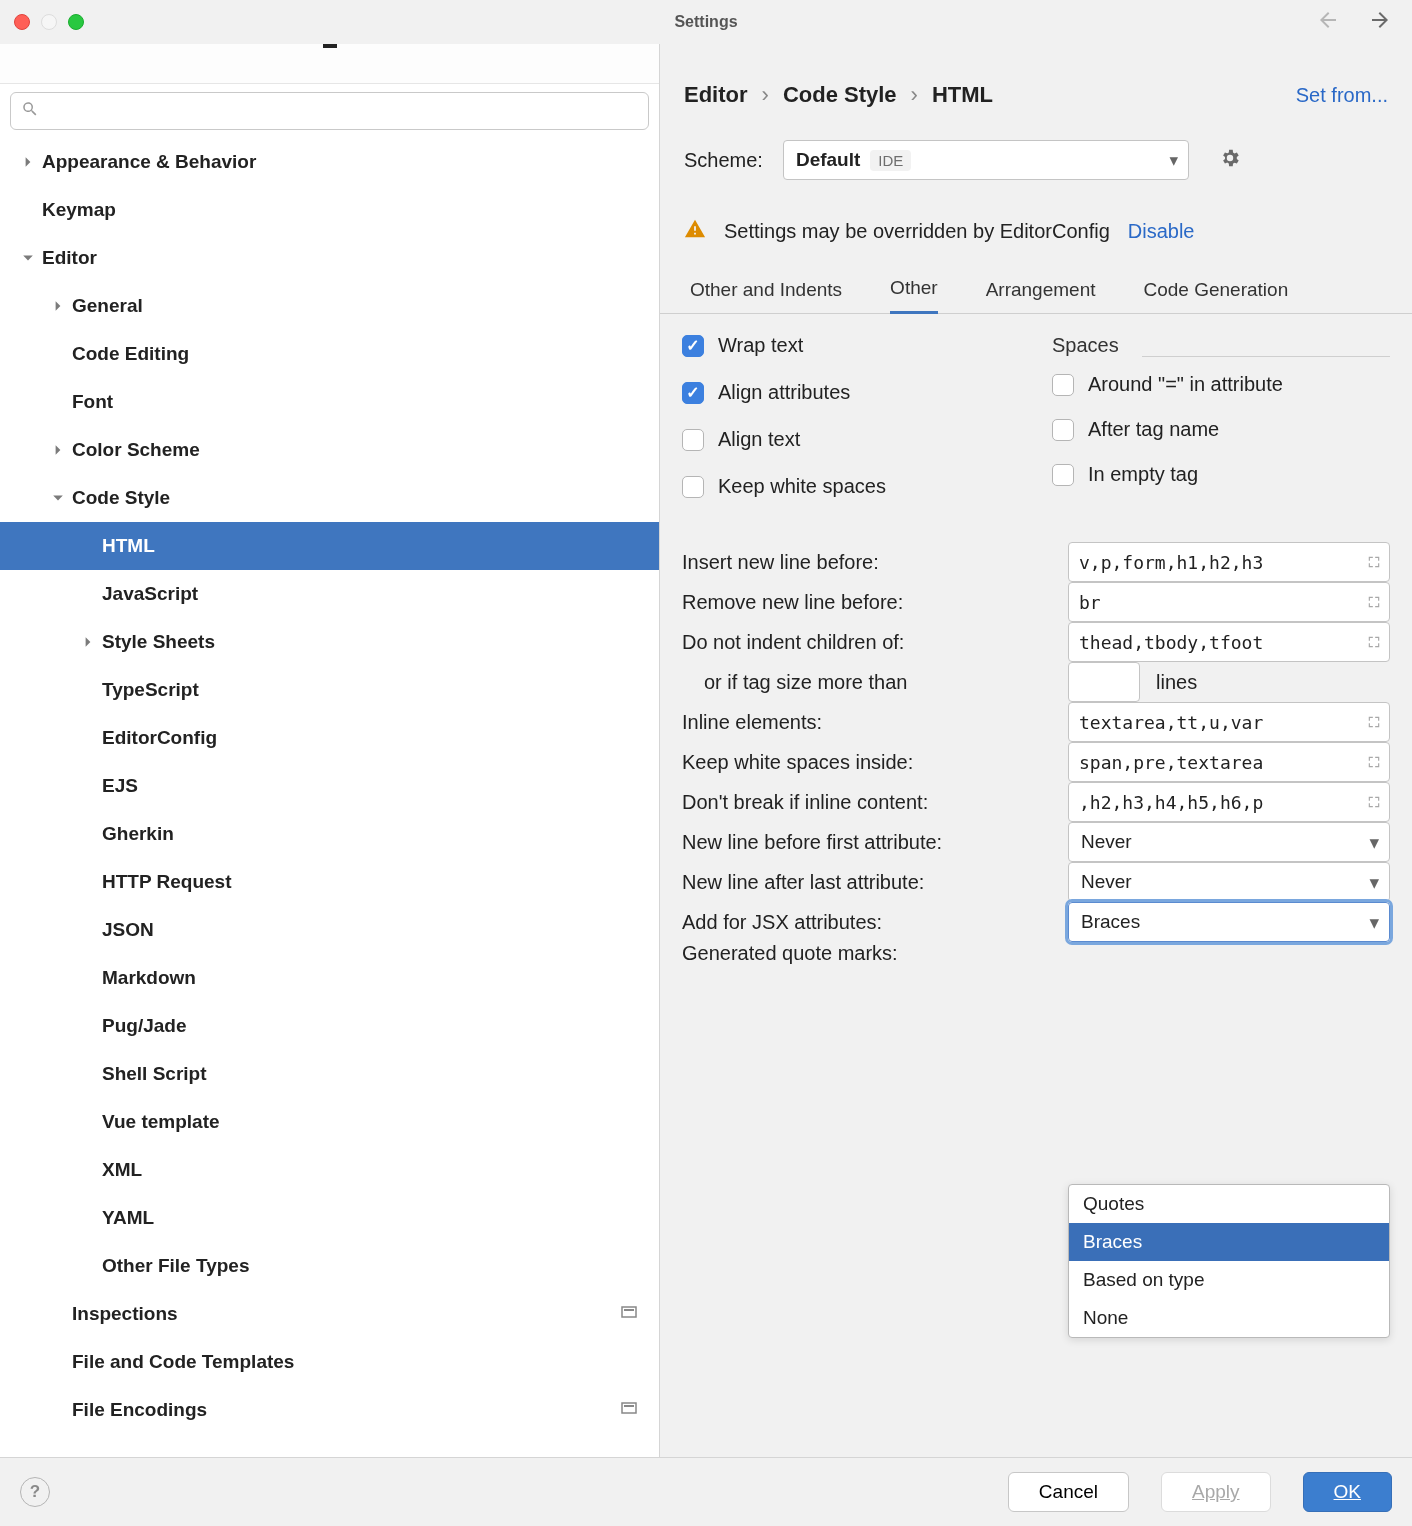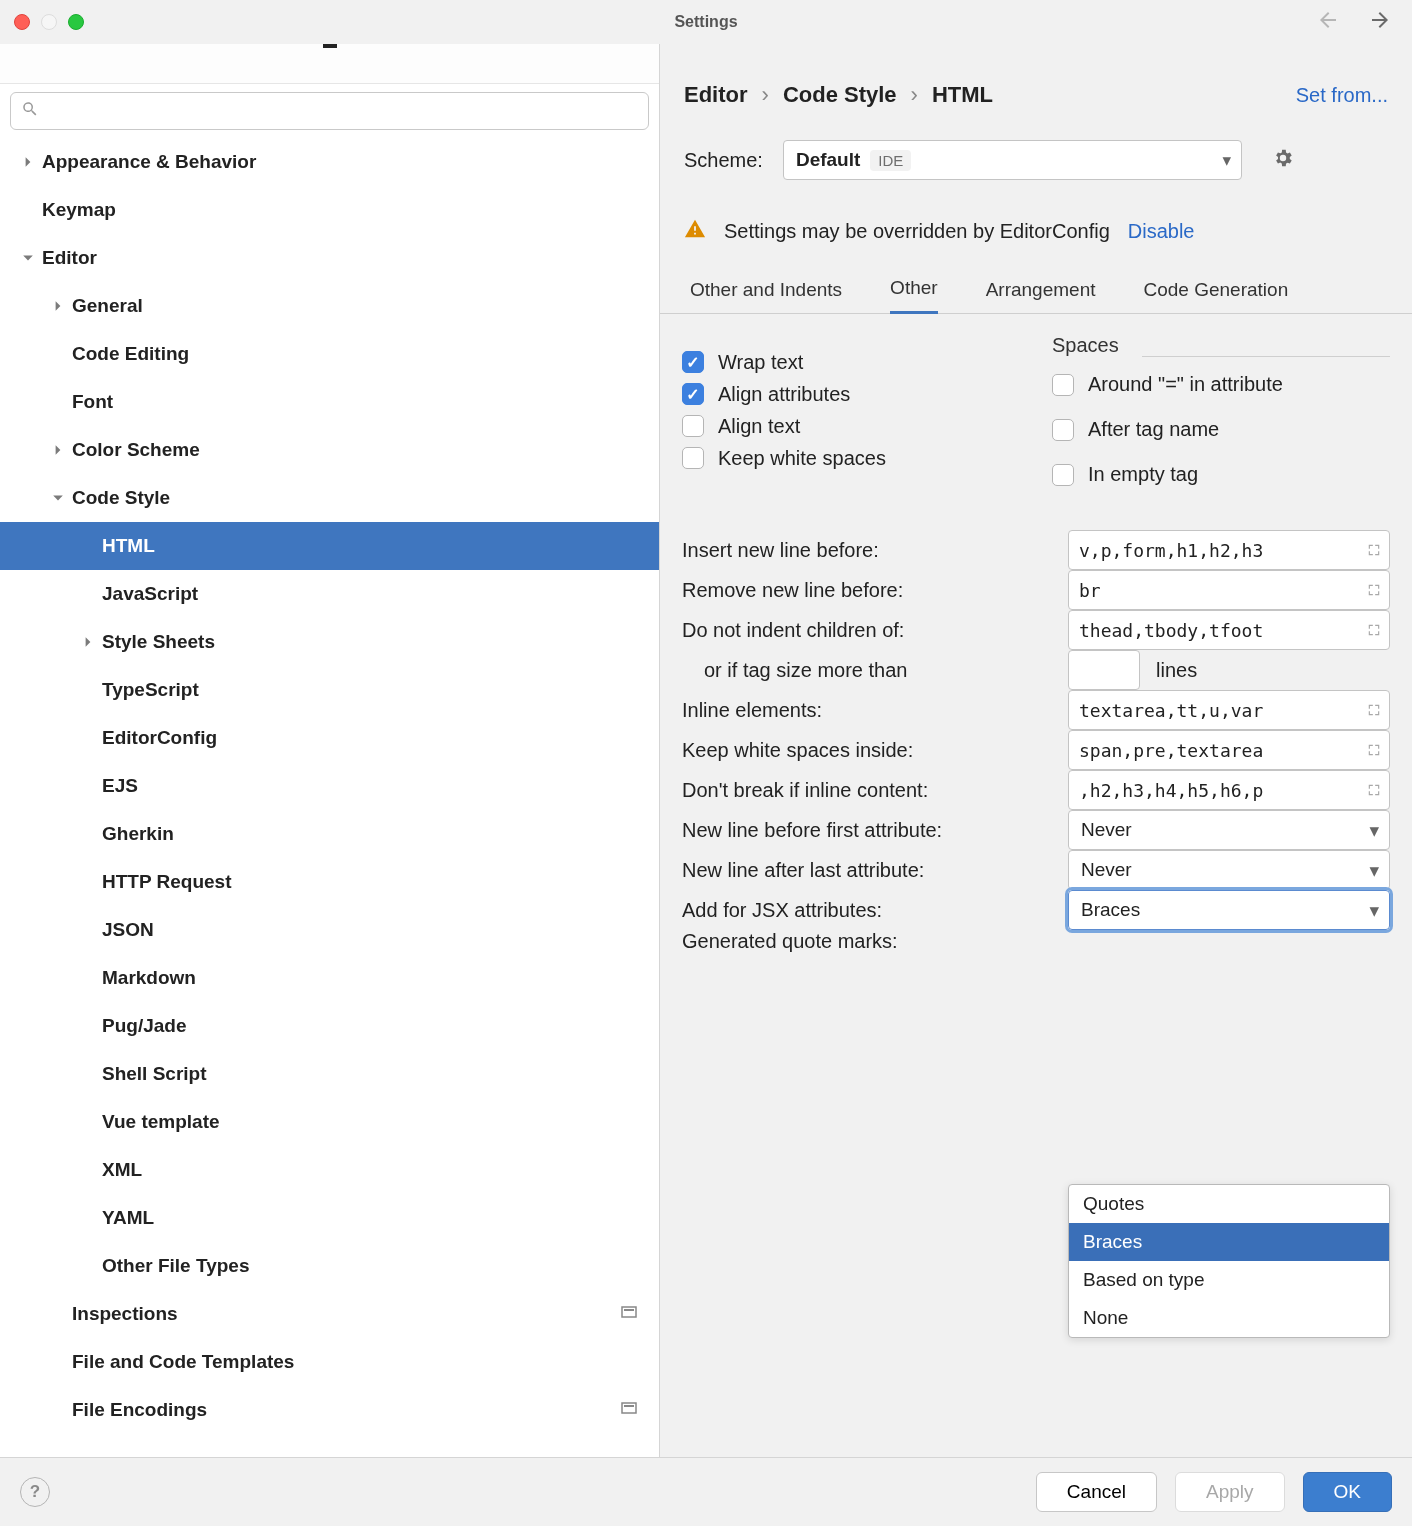--- a/index.html
+++ b/index.html
@@ -43,38 +43,38 @@
   .row-icon svg { width:16px; height:16px; fill:#888; }
 
   .content { flex:1; display:flex; flex-direction:column; min-width:0; background:#f1f1f1; }
   .content-header { padding: 38px 24px 12px 24px; display:flex; align-items:center; justify-content:space-between; }
   .breadcrumb { display:flex; align-items:center; gap:14px; font-size:22px; font-weight:700; }
   .breadcrumb .sep { color:#888; font-weight:400; }
   .setfrom { color:#2968c7; font-size:20px; cursor:pointer; }
 
   .scheme-row { display:flex; align-items:center; gap:20px; padding: 20px 24px 4px 24px; }
   .scheme-row label { font-size:20px; }
-  .scheme-select { display:flex; align-items:center; border:1px solid #c4c4c4; border-radius:4px; background:#fff; height:40px; width:459px; padding:0 12px; position:relative; }
+  .scheme-select { display:flex; align-items:center; border:1px solid #c4c4c4; border-radius:4px; background:#fff; height:40px; width:406px; padding:0 12px; position:relative; }
   .scheme-select .val { font-weight:700; font-size:19px; }
   .scheme-select .tag { background:#f2f2f2; border-radius:4px; color:#6e6e6e; font-size:15px; padding:2px 8px; margin-left:10px; }
   .scheme-select .dd { position:absolute; right:10px; color:#666; }
   .gear { margin-left:10px; }
   .gear svg { width:22px; height:22px; fill:#6a6a6a; }
 
   .warn-row { display:flex; align-items:center; gap:18px; padding: 34px 24px 8px 24px; font-size:20px; }
   .warn-icon svg { width:22px; height:22px; fill:#dd8b00; }
   .link { color:#2a69c7; cursor:pointer; }
 
   .tabs { display:flex; align-items:flex-end; gap:48px; border-bottom:1px solid #cfcfcf; padding: 24px 24px 0 30px; font-size:19px; color:#333; }
   .tab { padding-bottom:12px; cursor:pointer; }
   .tab.active { border-bottom:3px solid #3f76bf; margin-bottom:-1px; }
 
   .panel { flex:1; overflow:auto; padding: 20px 22px 20px 22px; position:relative; font-size:20px; }
   .cols { display:flex; gap:40px; }
-  .lcol { flex:0 0 330px; display:flex; flex-direction:column; gap:9px;justify-content:center; }
+  .lcol { flex:0 0 330px; display:flex; flex-direction:column; gap:24px; }
   .rcol { flex:1; }
   .check { display:flex; align-items:center; gap:14px; }
   .cb { width:22px; height:22px; border:1px solid #b5b5b5; border-radius:5px; background:#fff; display:inline-flex; align-items:center; justify-content:center; }
   .cb.checked { background:#3c80df; border-color:#3c80df; }
   .cb.checked::after { content:"✓"; color:#fff; font-size:16px; font-weight:700; }
   .fieldset-label { display:flex; align-items:flex-end; gap:23px; color:#333; }
   .fieldset-label .line { flex:1; height:1px; background:#cfcfcf; }
   .spaces { display:flex; flex-direction:column; gap:22px; margin-top:16px; }
 
   .form-rows { display:flex; flex-direction:column; margin-top:44px; }
@@ -90,21 +90,21 @@
   .indent { padding-left:22px; }
 
   .dropdown { position:absolute; border:1px solid #b9b9b9; border-radius:4px; background:#fff; box-shadow:0 2px 8px rgba(0,0,0,.12); z-index:50; font-size:19px; }
   .dropdown .opt { padding:8px 14px; cursor:pointer; }
   .dropdown .opt.sel { background:#3a6fb8; color:#fff; }
 
   .footer { border-top:1px solid #d5d5d5; background:#f1f1f1; padding:14px 20px; display:flex; align-items:center; }
   .help { width:30px; height:30px; border:1.5px solid #b5b5b5; border-radius:50%; display:flex; align-items:center; justify-content:center; color:#8a8a8a; font-weight:600; }
   .spacer { flex:1; }
   .btn { height:40px; padding:0 30px; border:1px solid #c7c7c7; border-radius:6px; background:#fff; font-size:19px; cursor:pointer; }
-  .btn + .btn { margin-left:18px; }
+  .btn + .btn { margin-left:32px;text-decoration:underline; }
   .btn.disabled { color:#a8a8a8; border-color:#dcdcdc; cursor:default; }
   .btn.primary { background:#3c7ecf; border-color:#366fb7; color:#fff; }
 </style>
 </head>
 <body>
 
 <div class="window">
 
   <div class="titlebar">
     <div class="traffic">

